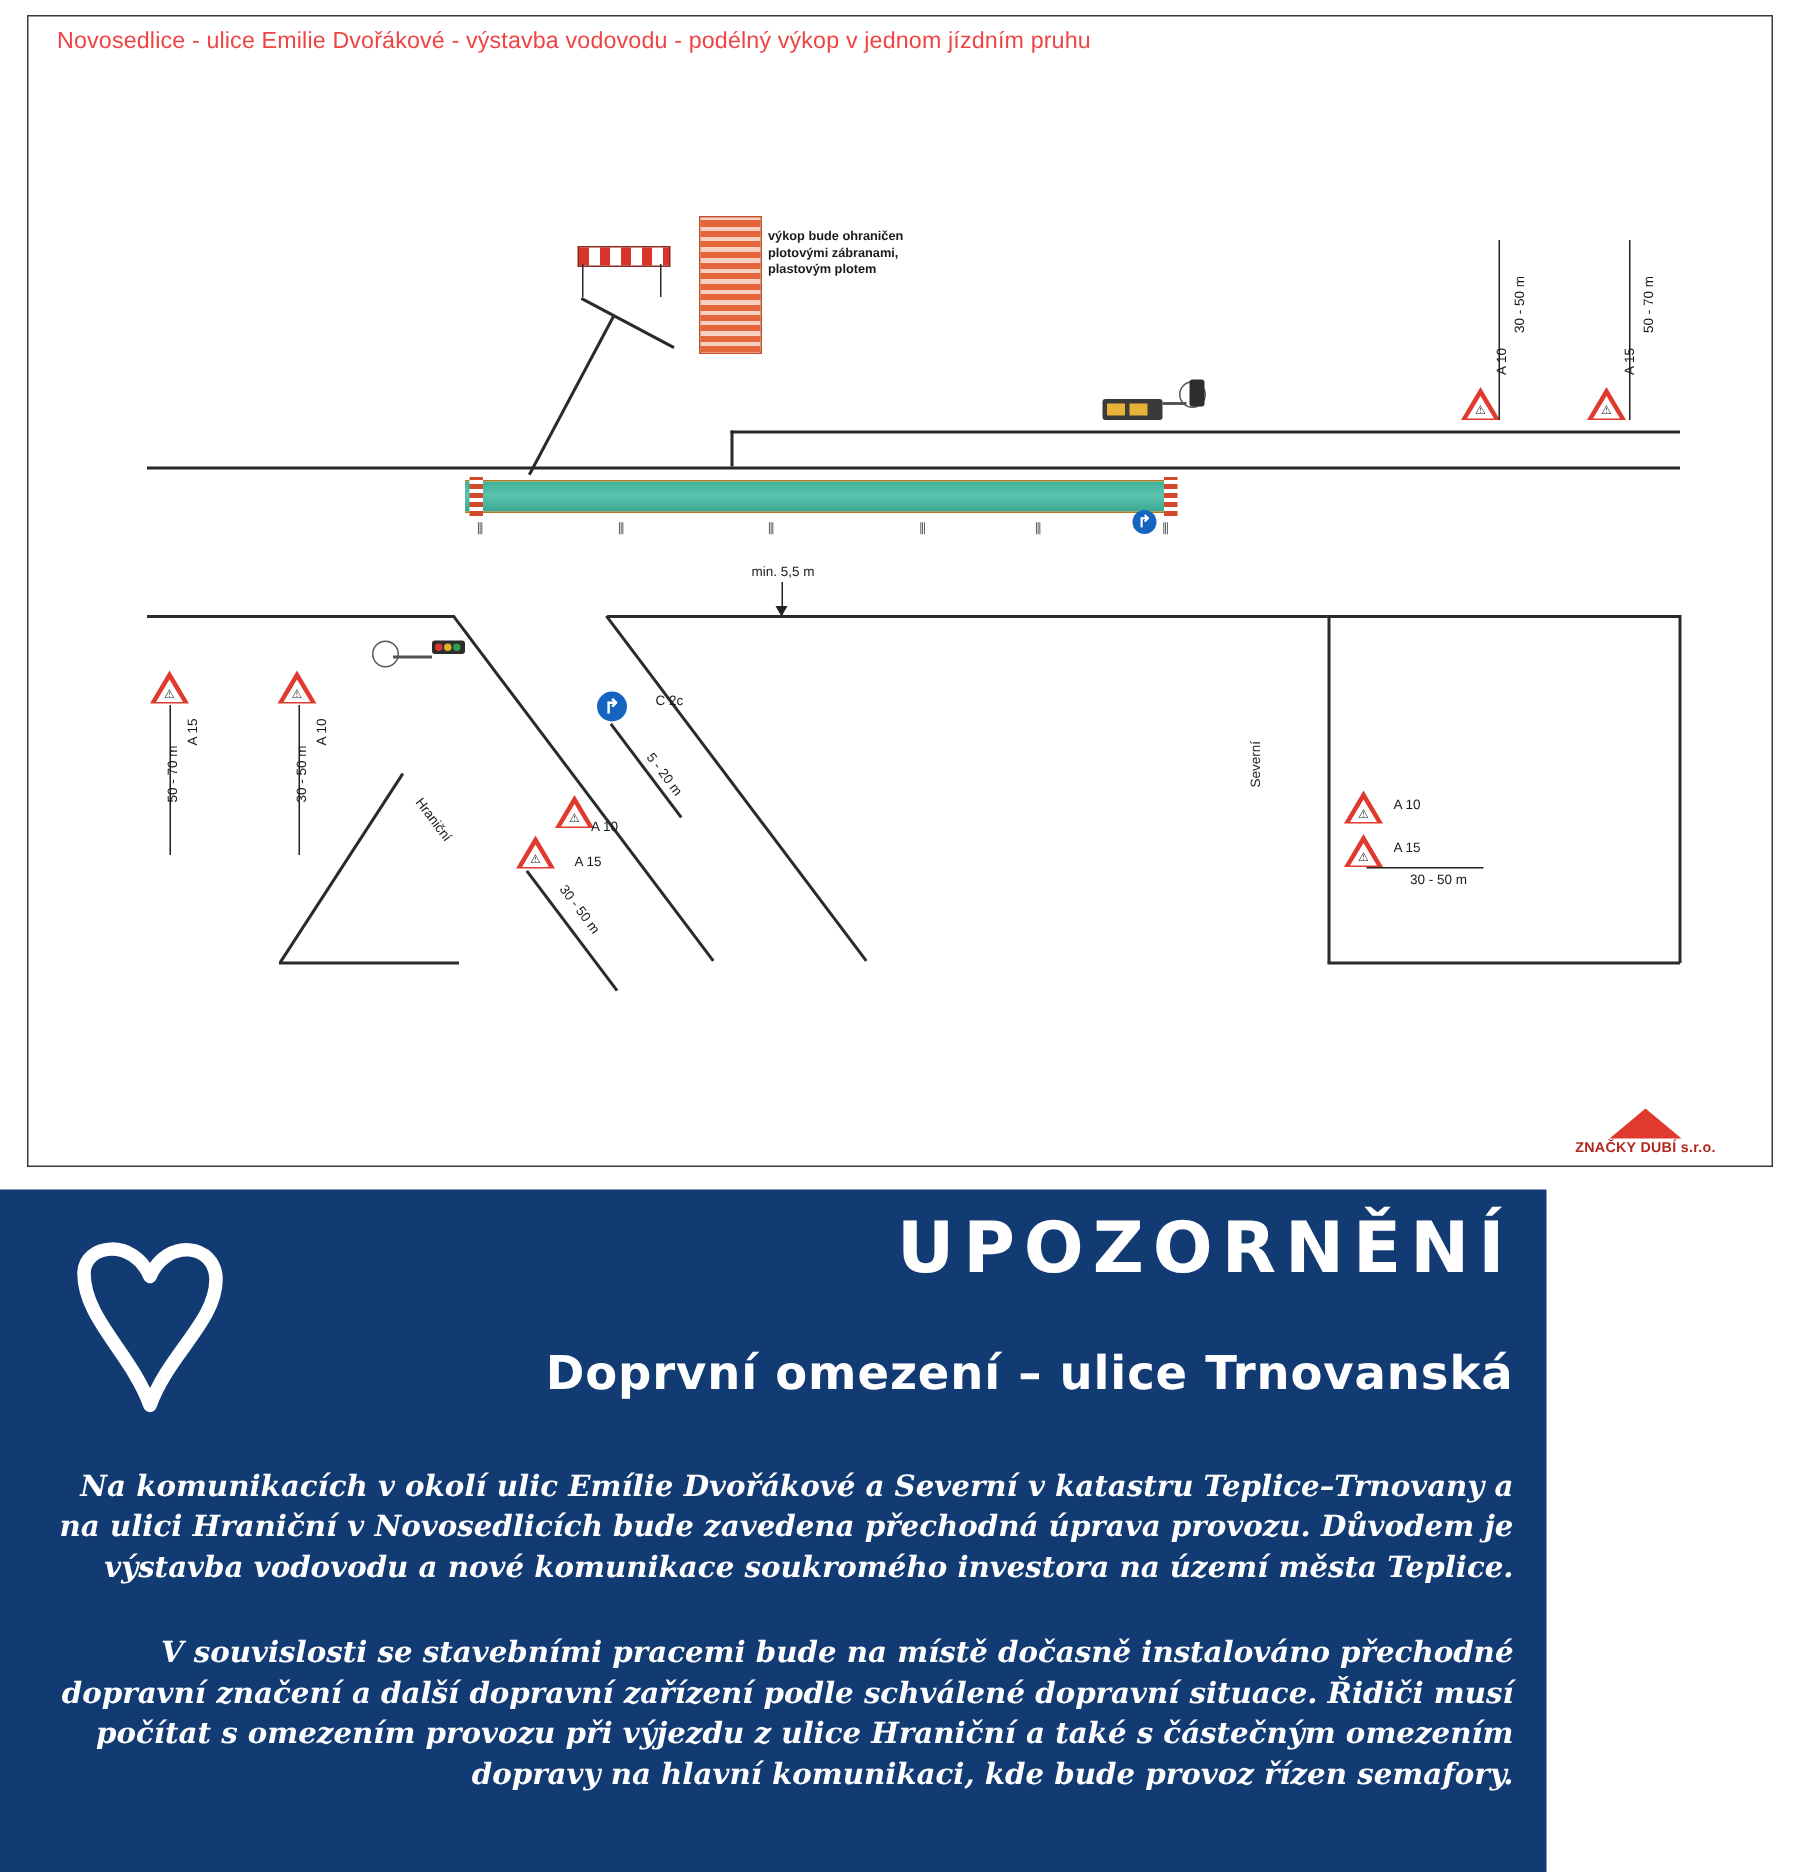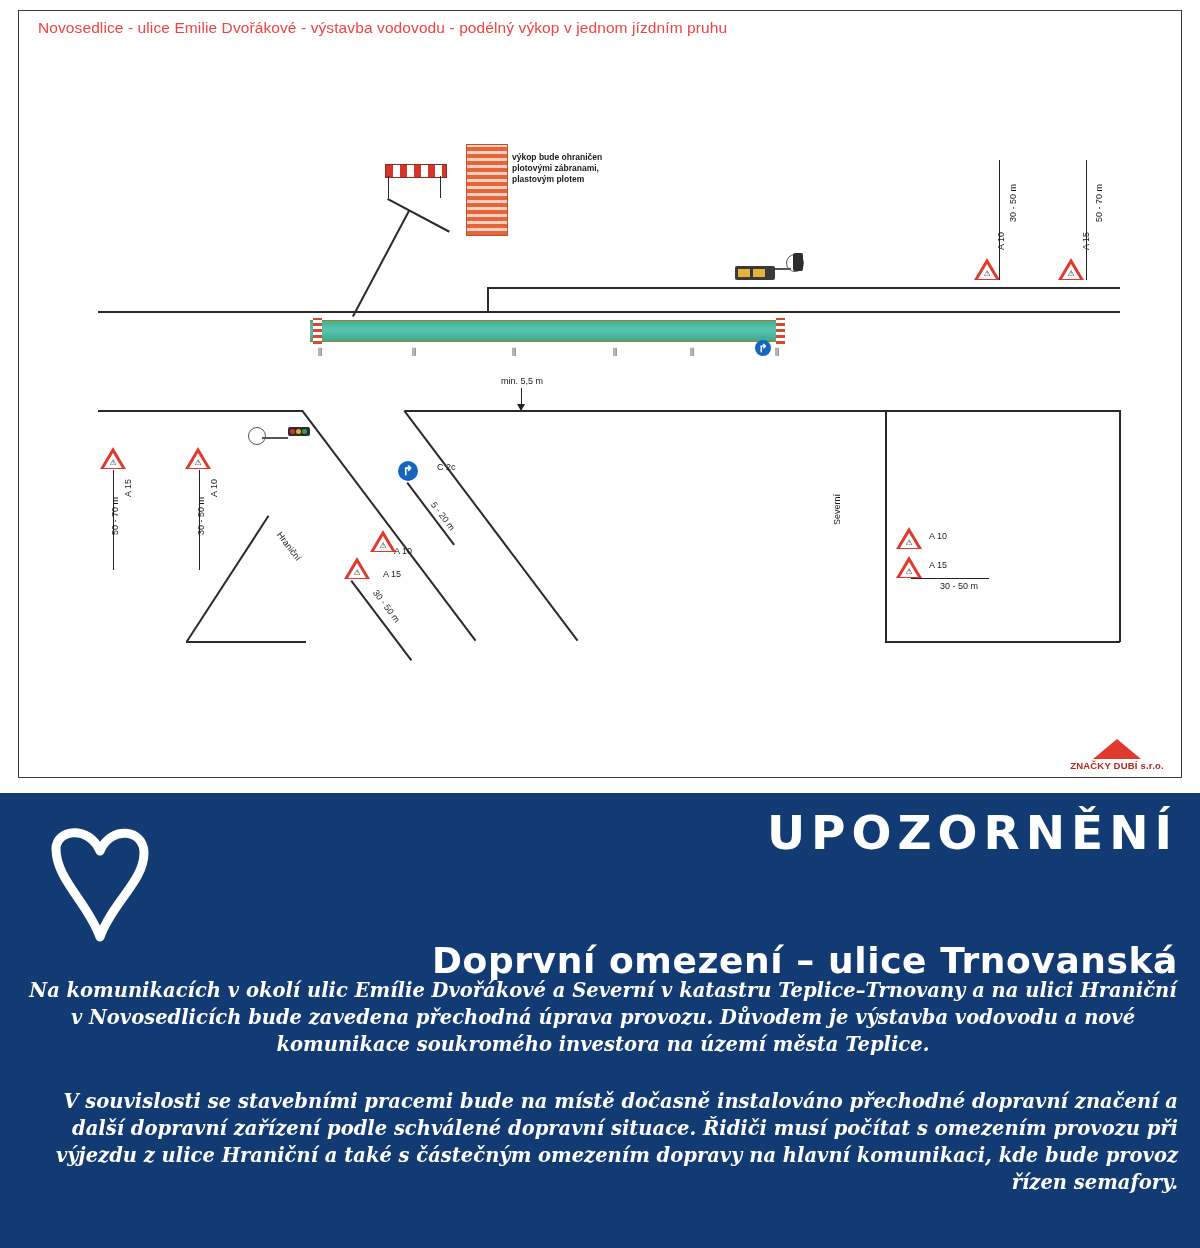--- a/index.html
+++ b/index.html
@@ -180,21 +180,21 @@
   .trailer .panel2 {
     position: absolute;
     left: 18px; top: 3px;
     width: 12px; height: 8px;
     background: #e8b23a;
   }
 
   
   #logo-watermark {
     position: absolute;
-    right: 24px;
+    right: 44px;
     bottom: 22px;
     width: 118px;
     text-align: center;
   }
   #logo-tri {
     margin: 0 auto;
     width: 0; height: 0;
     border-left: 24px solid transparent;
     border-right: 24px solid transparent;
     border-bottom: 20px solid #e03a2f;
@@ -214,21 +214,21 @@
     top: 152px;
     font-size: 8.5px;
     line-height: 11px;
     color: #1a1a1a;
     font-weight: bold;
   }
 
   
   #notice {
     position: relative;
-    width: 1200px;
+    width: 1031px;
     height: 455px;
     background: #123a73;
     color: #ffffff;
     box-sizing: border-box;
   }
   #notice-heart {
     position: absolute;
     left: 34px;
     top: 26px;
     width: 130px;
@@ -240,38 +240,37 @@
     top: 12px;
     font-size: 47px;
     font-weight: bold;
     letter-spacing: 6px;
     font-family: "DejaVu Sans", sans-serif;
   }
   #notice-subtitle {
     position: absolute;
     right: 22px;
     top: 105px;
-    font-size: 36px;
+    font-size: 31px;
     font-weight: bold;
     letter-spacing: 0.6px;
     font-family: "DejaVu Sans", sans-serif;
-    margin-top: 42px;
   }
   .notice-para {
     position: absolute;
     left: 28px;
     right: 22px;
     text-align: right;
     font-size: 19.5px;
     line-height: 27px;
     font-style: italic;
     font-weight: bold;
     font-family: "DejaVu Serif", serif;
   }
-  #notice-para-1 { top: 184px; text-align: center; }
+  #notice-para-1 { top: 184px; }
   #notice-para-2 { top: 295px; }
 </style>
 </head>
 <body>
 
 <div id="drawing-panel">
 
   <div id="drawing-frame"></div>
 
   <div id="drawing-title">Novosedlice - ulice Emilie Dvořákové - výstavba vodovodu - podélný výkop v jednom jízdním pruhu</div>

